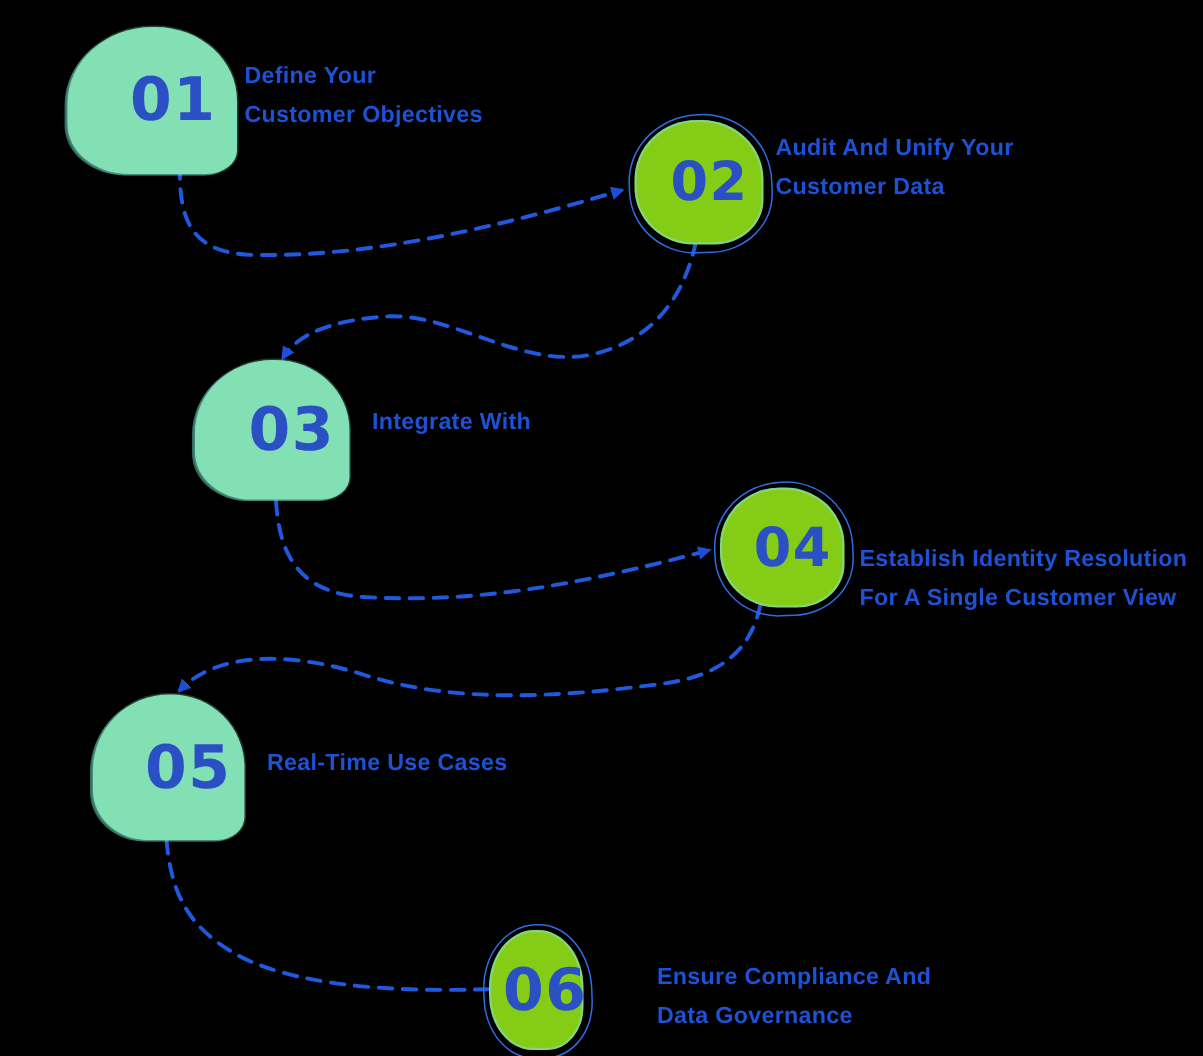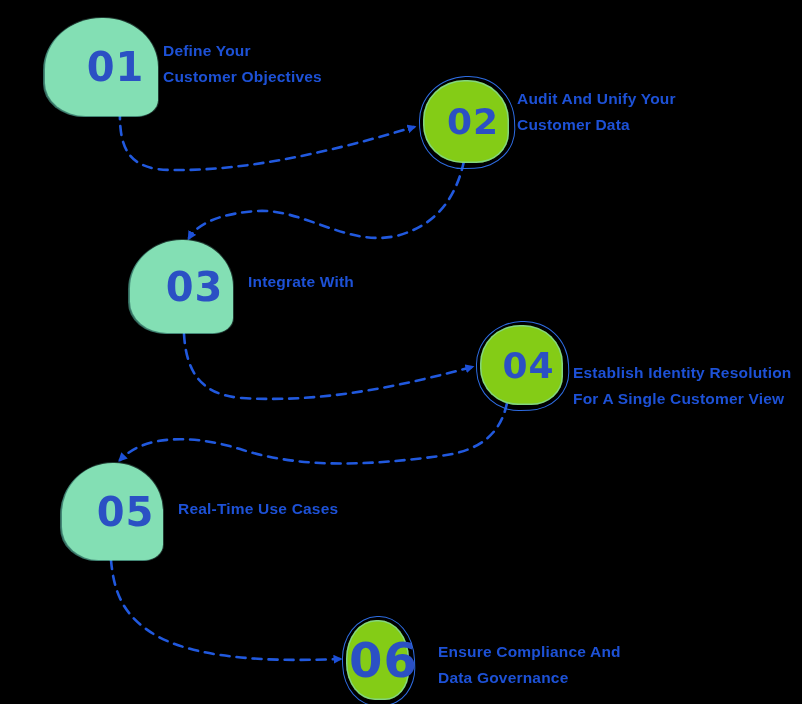--- a/index.html
+++ b/index.html
@@ -73,21 +73,21 @@
   
   .s3 .blob { left: 130px; top: 240px; width: 103px; height: 93px;  font-size: 40px; padding-left: 26px; box-sizing: border-box; text-align: center; }
   .s3 .label { left: 248px; top: 269px; }
   
   .s4 .blob { left: 480px; top: 325px; width: 83px;  height: 80px;  font-size: 36px; padding-left: 14px; box-sizing: border-box; }
   .s4 .label { left: 573px; top: 343px; margin-top: 17px; }
   
   .s5 .blob { left: 62px;  top: 463px; width: 101px; height: 97px;  font-size: 40px; padding-left: 26px; box-sizing: border-box; }
   .s5 .label { left: 178px; top: 496px; }
   
-  .s6 .blob { left: 346px; top: 620px; width: 63px;  height: 80px;  font-size: 48px; padding-left: 12px; box-sizing: border-box; }
+  .s6 .blob { left: 326px; top: 620px; width: 63px;  height: 80px;  font-size: 39px; padding-left: 12px; box-sizing: border-box; }
   .s6 .label { left: 438px; top: 639px; }
 </style>
 </head>
 <body>
 
 <div class="canvas">
 
   <svg class="connectors" viewBox="0 0 802 704" xmlns="http://www.w3.org/2000/svg">
     <defs>
       <marker id="arrowhead" markerWidth="10" markerHeight="10" refX="6.5" refY="4.5" orient="auto" markerUnits="userSpaceOnUse">

